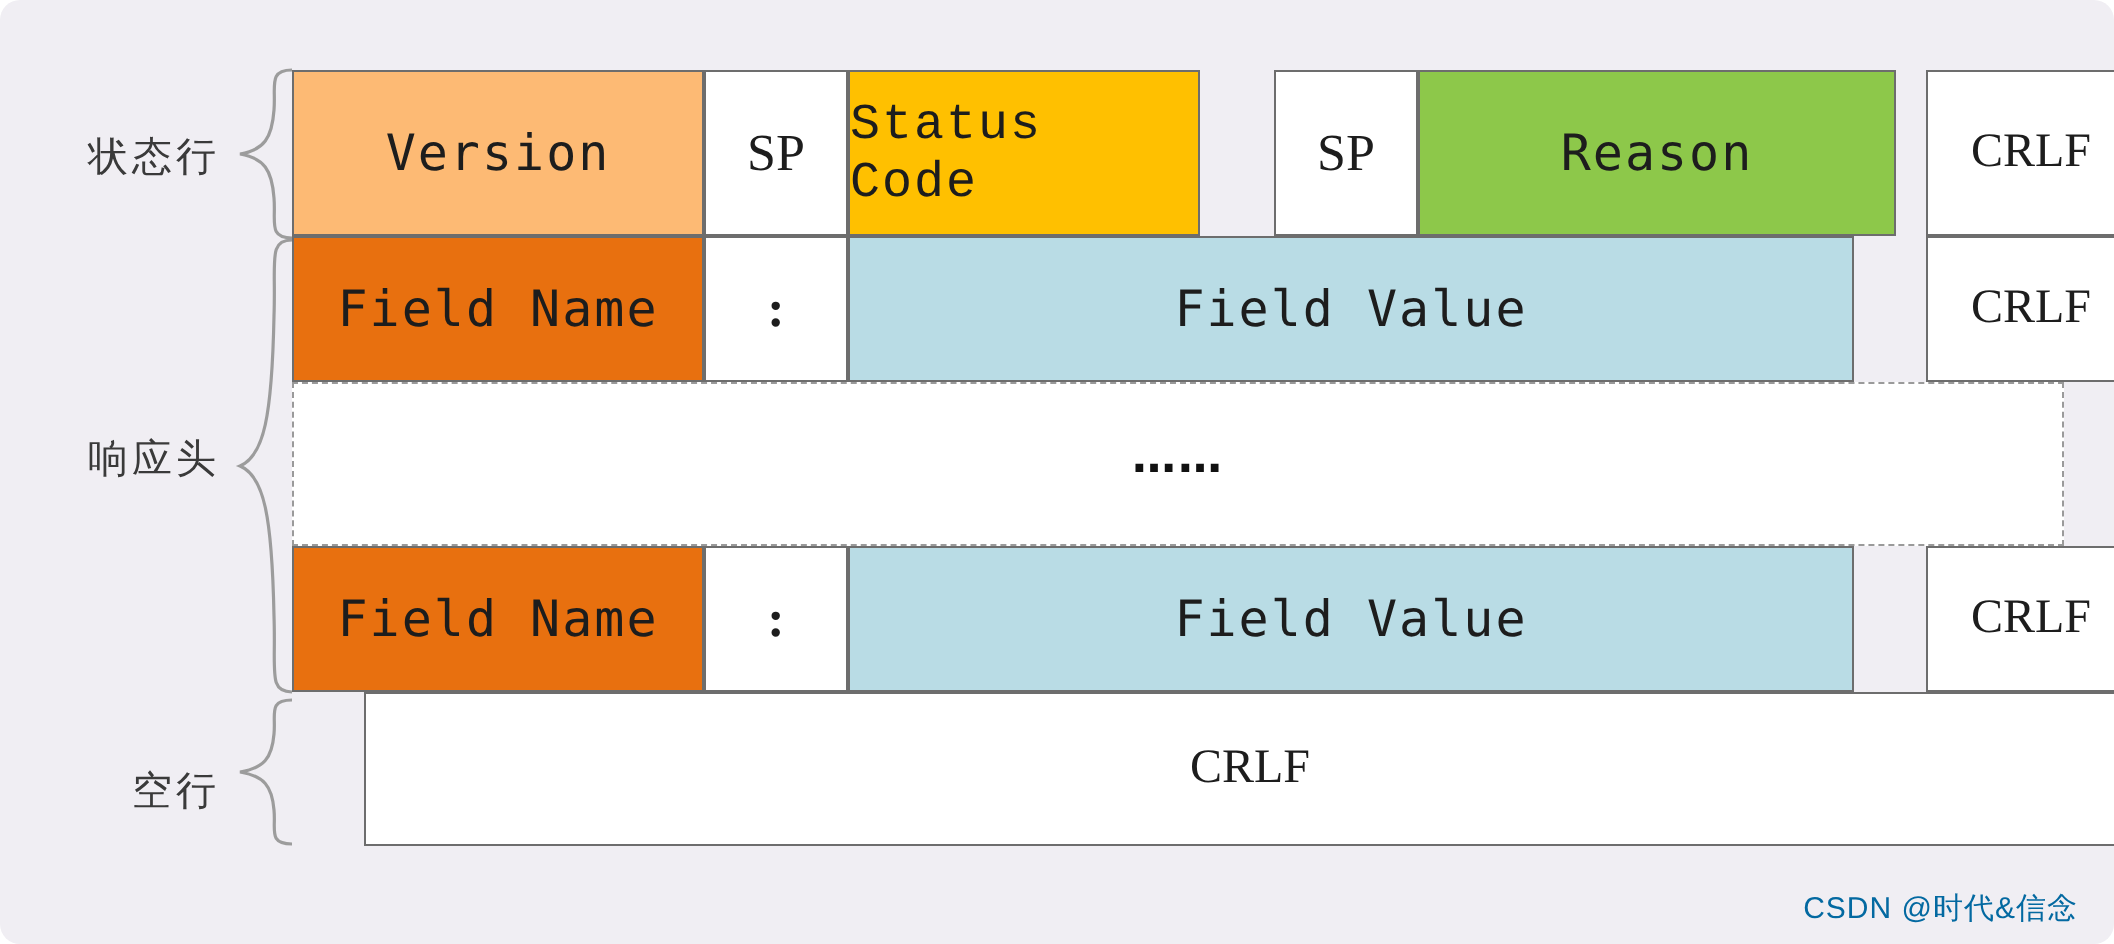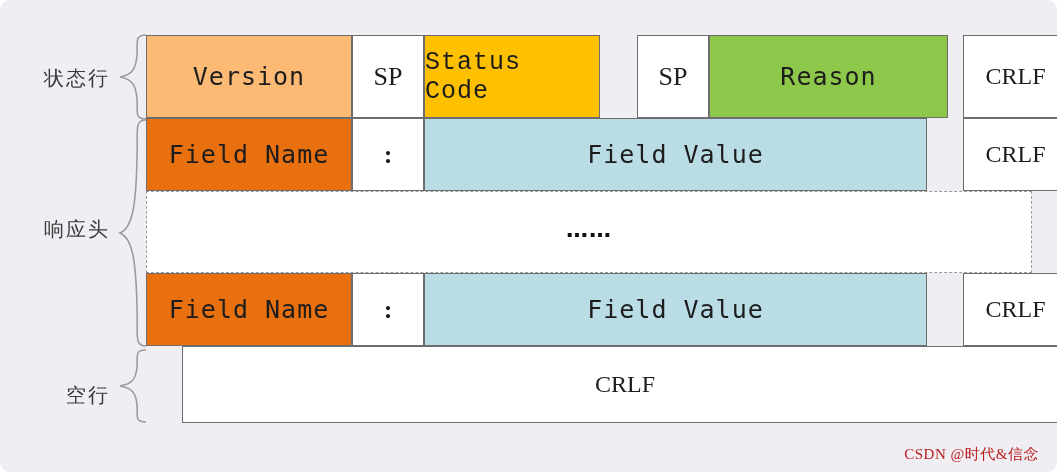--- a/index.html
+++ b/index.html
@@ -82,23 +82,23 @@
     font-weight: 700;
     color: #111;
     padding-bottom: 6px;
   }
 
   
   #watermark {
     position: absolute;
     right: 18px;
     bottom: 8px;
-    font-family: Liberation Serif, serif;
+    font-family: Liberation Sans, sans-serif;
     font-size: 15px;
-    color: #b91c1c;
+    color: #0369a1;
     letter-spacing: 0.5px;
     white-space: nowrap;
     text-align: center;
   }
 </style>
 </head>
 <body>
 
 <div id="canvas">
 

